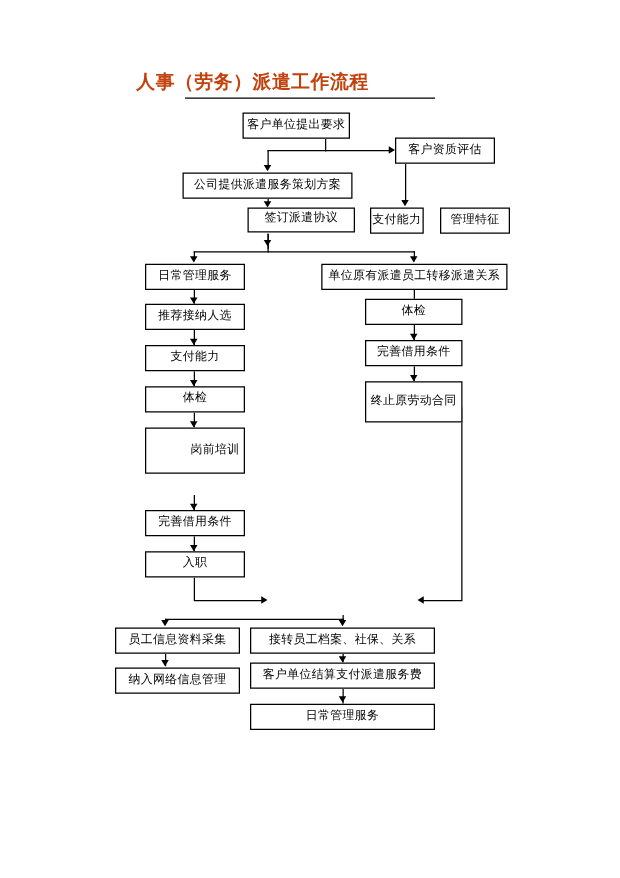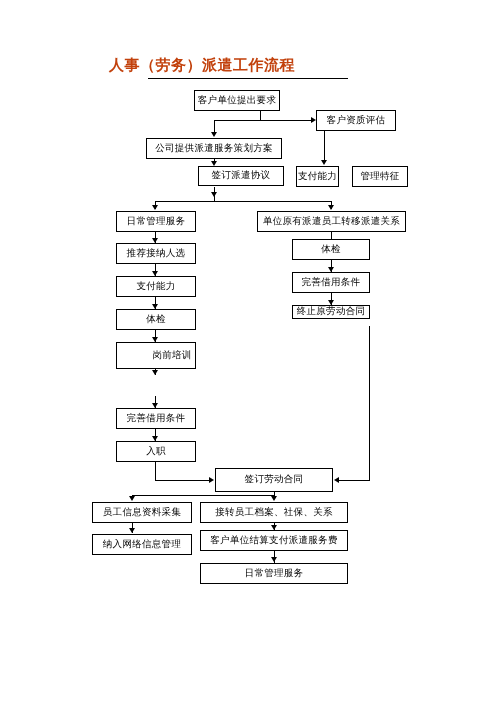--- a/index.html
+++ b/index.html
@@ -172,24 +172,23 @@
   <div class="node" id="node-n4" style="left: 198px; top: 166px; width: 86px; height: 20px;">签订派遣协议</div>
   <div class="node" id="node-n5" style="left: 296px; top: 166px; width: 43px; height: 21px;">支付能力</div>
   <div class="node" id="node-n6" style="left: 352px; top: 166px; width: 56px; height: 21px;">管理特征</div>
   <div class="node" id="node-n7" style="left: 116px; top: 211px; width: 80px; height: 21px;">日常管理服务</div>
   <div class="node" id="node-n8" style="left: 257px; top: 211px; width: 149px; height: 21px;">单位原有派遣员工转移派遣关系</div>
   <div class="node" id="node-n9" style="left: 116px; top: 243px; width: 80px; height: 21px;">推荐接纳人选</div>
   <div class="node" id="node-n10" style="left: 292px; top: 239px; width: 78px; height: 21px;">体检</div>
   <div class="node" id="node-n11" style="left: 116px; top: 276px; width: 80px; height: 21px;">支付能力</div>
   <div class="node" id="node-n12" style="left: 292px; top: 272px; width: 78px; height: 21px;">完善借用条件</div>
   <div class="node" id="node-n13" style="left: 116px; top: 309px; width: 80px; height: 21px;">体检</div>
-  <div class="node" id="node-n14" style="left: 292px; top: 305px; width: 78px; height: 14px;">终止原劳动合同</div>
-  <div class="node" id="node-n15" style="left: 116px; top: 342px; width: 80px; height: 27px; padding-left: 32px;">岗前培训</div>
+  <div class="node" id="node-n14" style="left: 292px; top: 305px; width: 78px; height: 33px;">终止原劳动合同</div>
+  <div class="node" id="node-n15" style="left: 116px; top: 342px; width: 80px; height: 37px; padding-left: 32px;">岗前培训</div>
   <div class="node" id="node-n17" style="left: 116px; top: 408px; width: 80px; height: 21px;">完善借用条件</div>
   <div class="node" id="node-n18" style="left: 116px; top: 441px; width: 80px; height: 21px;">入职</div>
-  <div class="node" id="node-n19" style="left: 215px; top: 468px; width: 118px; height: 24px;">签订劳动合同</div>
   <div class="node" id="node-n20" style="left: 92px; top: 502px; width: 100px; height: 21px;">员工信息资料采集</div>
   <div class="node" id="node-n21" style="left: 200px; top: 502px; width: 148px; height: 21px;">接转员工档案、社保、关系</div>
   <div class="node" id="node-n22" style="left: 92px; top: 534px; width: 100px; height: 21px;">纳入网络信息管理</div>
   <div class="node" id="node-n23" style="left: 200px; top: 530px; width: 148px; height: 21px;">客户单位结算支付派遣服务费</div>
   <div class="node" id="node-n24" style="left: 200px; top: 563px; width: 148px; height: 21px;">日常管理服务</div>
 
 </div>
 
 </body></html>

